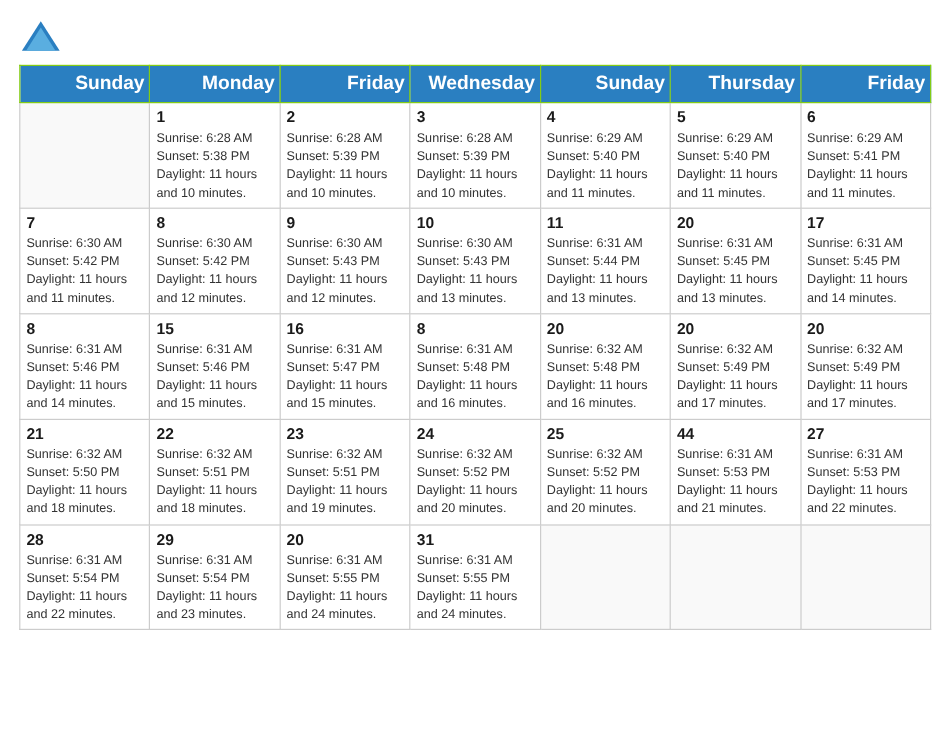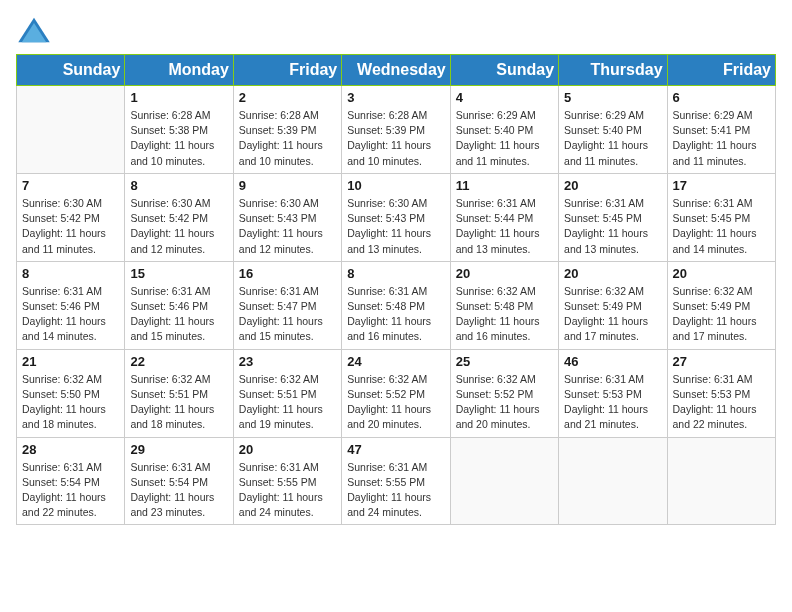--- a/index.html
+++ b/index.html
@@ -301,21 +301,21 @@
 and 20 minutes.</div>
         </td>
         <td>
           <div class="day-number">25</div>
           <div class="day-info" style="white-space: pre-line;">Sunrise: 6:32 AM
 Sunset: 5:52 PM
 Daylight: 11 hours
 and 20 minutes.</div>
         </td>
         <td>
-          <div class="day-number">46</div>
+          <div class="day-number">44</div>
           <div class="day-info" style="white-space: pre-line;">Sunrise: 6:31 AM
 Sunset: 5:53 PM
 Daylight: 11 hours
 and 21 minutes.</div>
         </td>
         <td>
           <div class="day-number">27</div>
           <div class="day-info" style="white-space: pre-line;">Sunrise: 6:31 AM
 Sunset: 5:53 PM
 Daylight: 11 hours
@@ -338,21 +338,21 @@
 and 23 minutes.</div>
         </td>
         <td>
           <div class="day-number">20</div>
           <div class="day-info" style="white-space: pre-line;">Sunrise: 6:31 AM
 Sunset: 5:55 PM
 Daylight: 11 hours
 and 24 minutes.</div>
         </td>
         <td>
-          <div class="day-number">47</div>
+          <div class="day-number">31</div>
           <div class="day-info" style="white-space: pre-line;">Sunrise: 6:31 AM
 Sunset: 5:55 PM
 Daylight: 11 hours
 and 24 minutes.</div>
         </td>
         <td class="empty"></td>
         <td class="empty"></td>
         <td class="empty"></td>
       </tr>
     </tbody>

